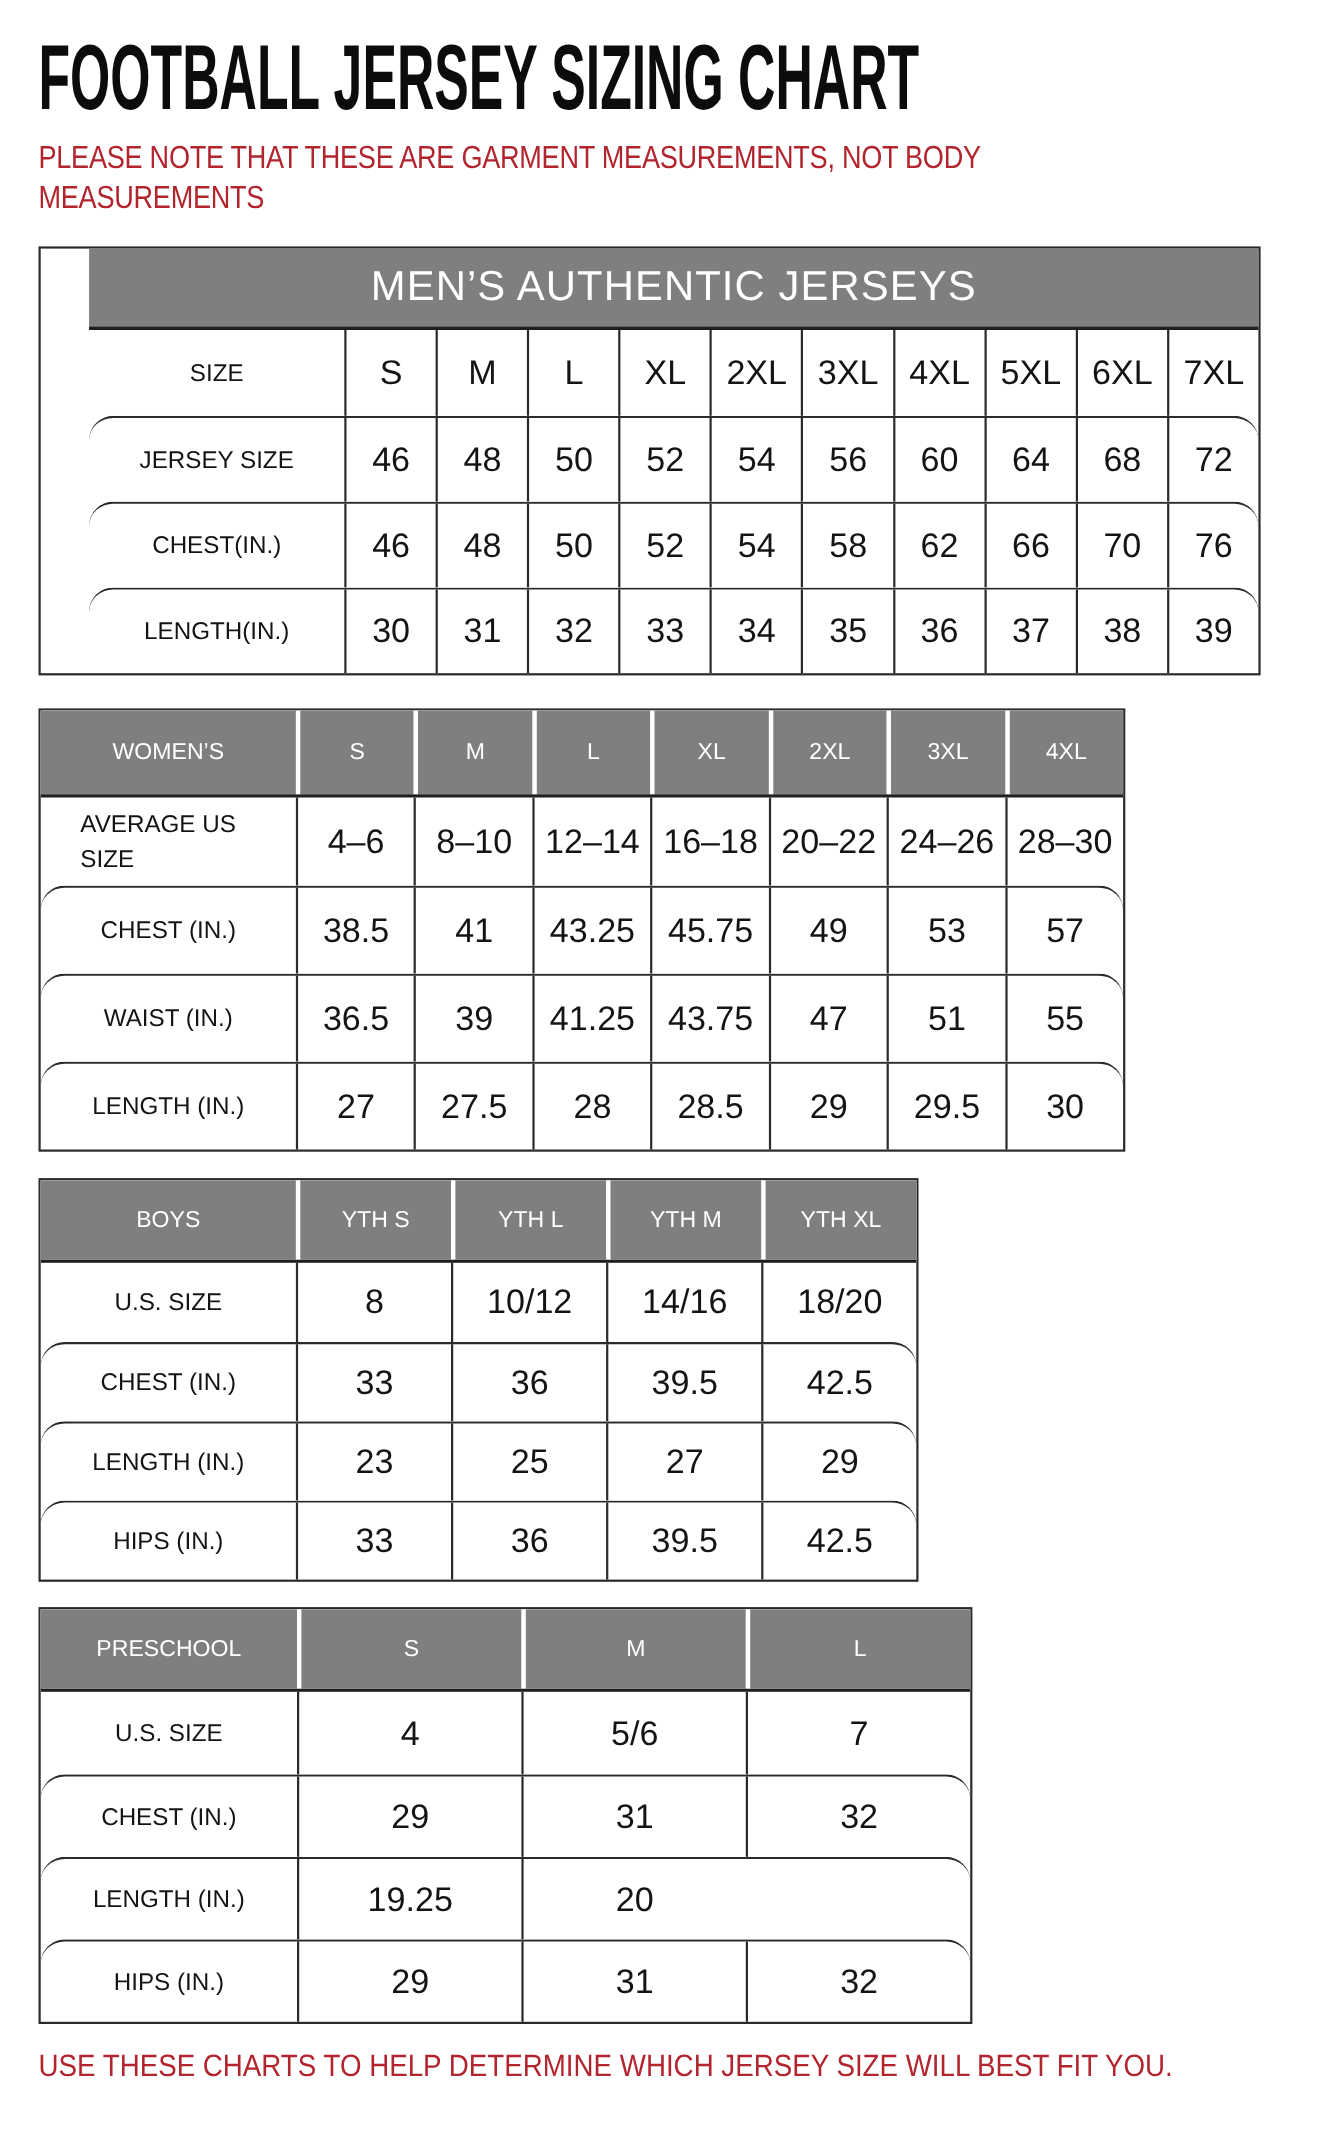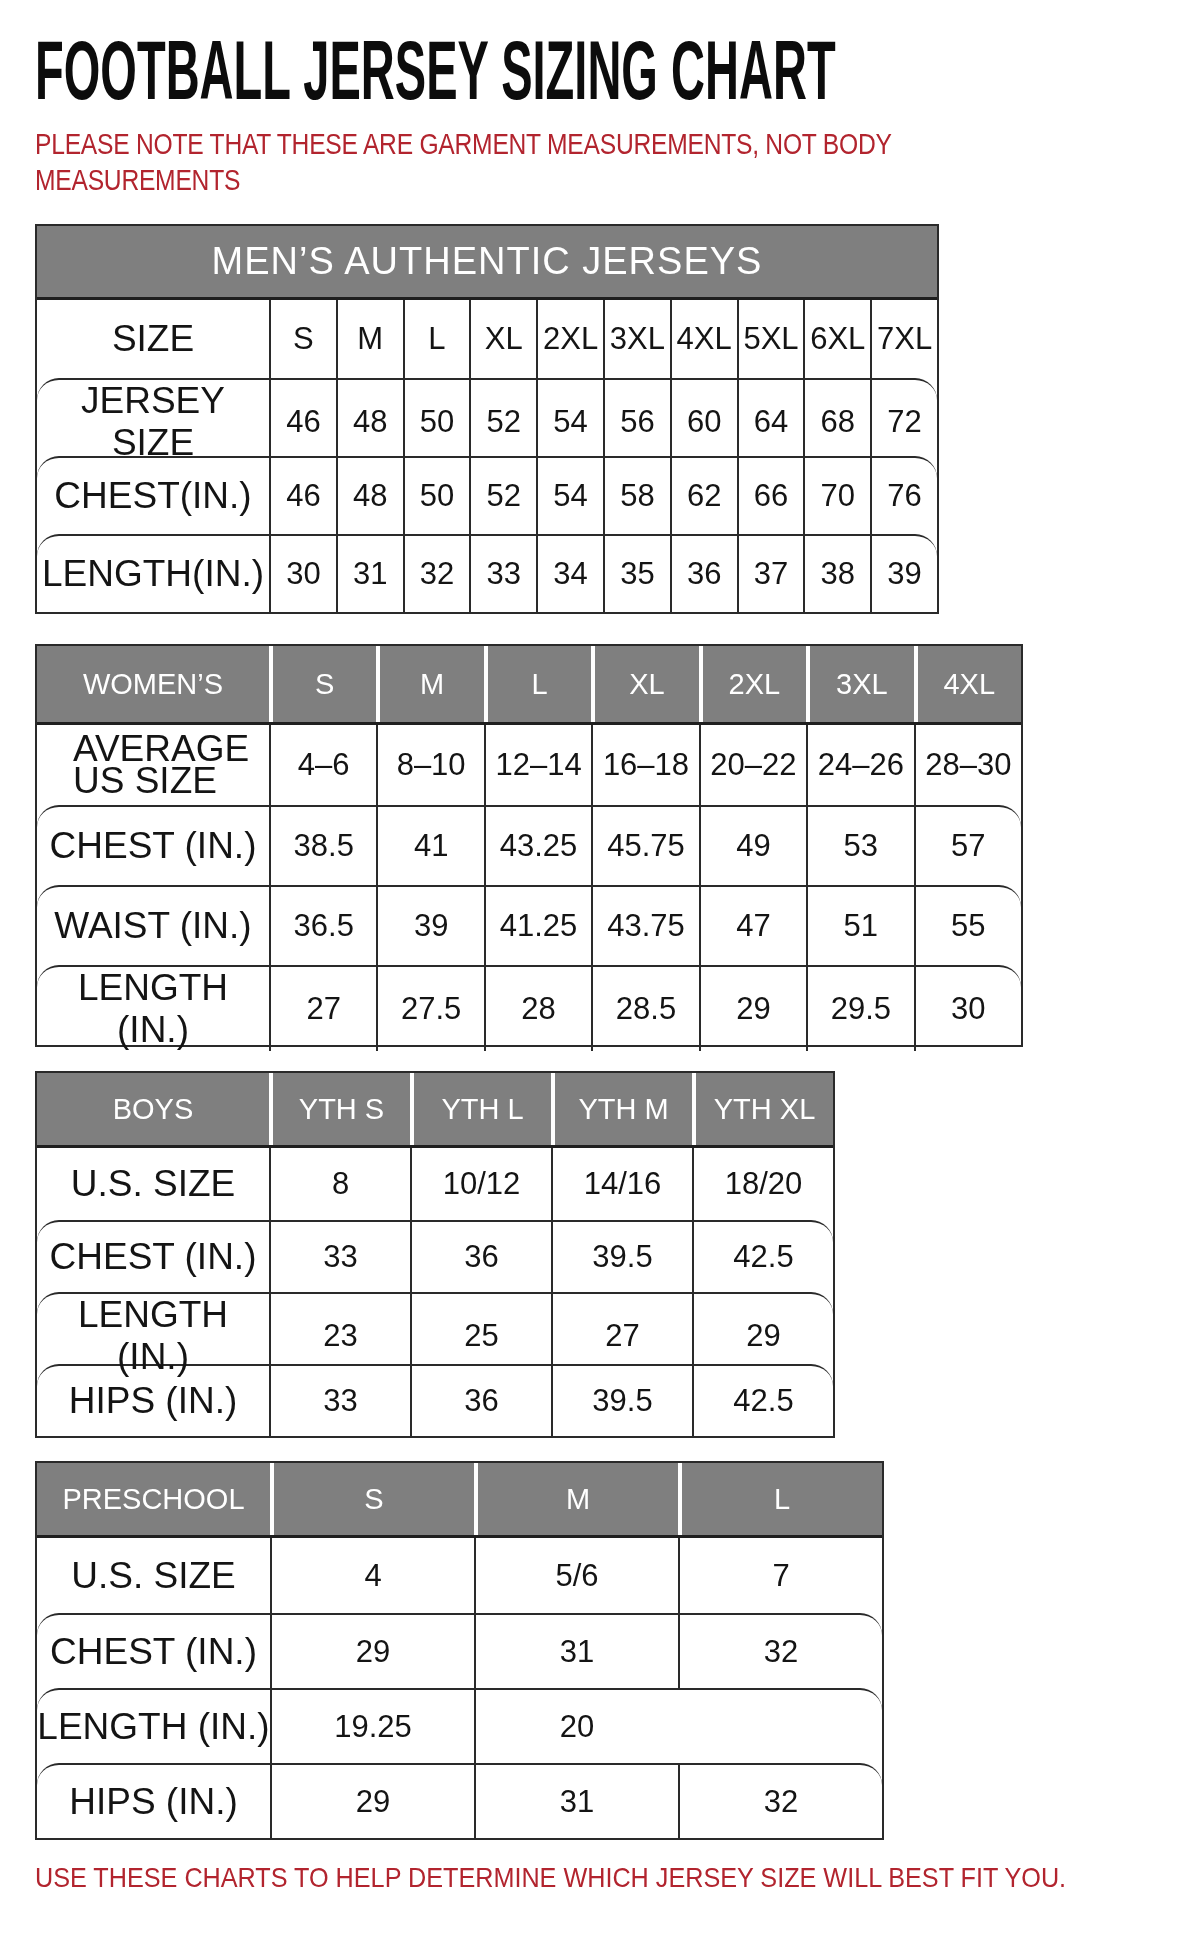--- a/index.html
+++ b/index.html
@@ -60,43 +60,43 @@
     letter-spacing: 1px;
     display: flex;
     align-items: center;
     justify-content: center;
     border-bottom: 3px solid #1f1f1f;
   }
   .hdr { display: grid; background: #ffffff; border-bottom: 3px solid #1f1f1f; }
   .hcell {
     background: #7f7f7f;
     color: #ffffff;
-    font-size: 29px;
+    font-size: 21px;
     display: flex;
     align-items: center;
     justify-content: center;
     border-left: 4px solid #ffffff;
   }
   .hcell:first-child { border-left: none; }
   .row { display: grid; }
   .row + .row { border-top: 2px solid #2a2a2a; border-radius: 22px; }
   .cell {
     display: flex;
     align-items: center;
     justify-content: center;
     color: #141414;
     font-size: 31px;
     border-left: 2px solid #2a2a2a;
     text-align: center;
   }
   .cell:first-child { border-left: none; }
-  .lbl { font-size: 37px; }
+  .lbl { font-size: 22px; }
   .narrow { display: inline-block; max-width: 160px; text-align: left; line-height: 32px; }
 
-  .mens { width: 904px; margin-top: 26px; }
+  .mens { width: 1111px; margin-top: 26px; padding-left: 44px; }
   .mens .row { grid-template-columns: 232px repeat(10, 1fr); height: 78px; }
 
   .womens { width: 988px; margin-top: 30px; }
   .womens .hdr, .womens .row { grid-template-columns: 232px repeat(7, 1fr); }
   .womens .hdr { height: 79px; }
   .womens .row { height: 80px; }
 
   .boys { width: 800px; margin-top: 24px; }
   .boys .hdr, .boys .row { grid-template-columns: 232px repeat(4, 1fr); }
   .boys .hdr { height: 75px; }

